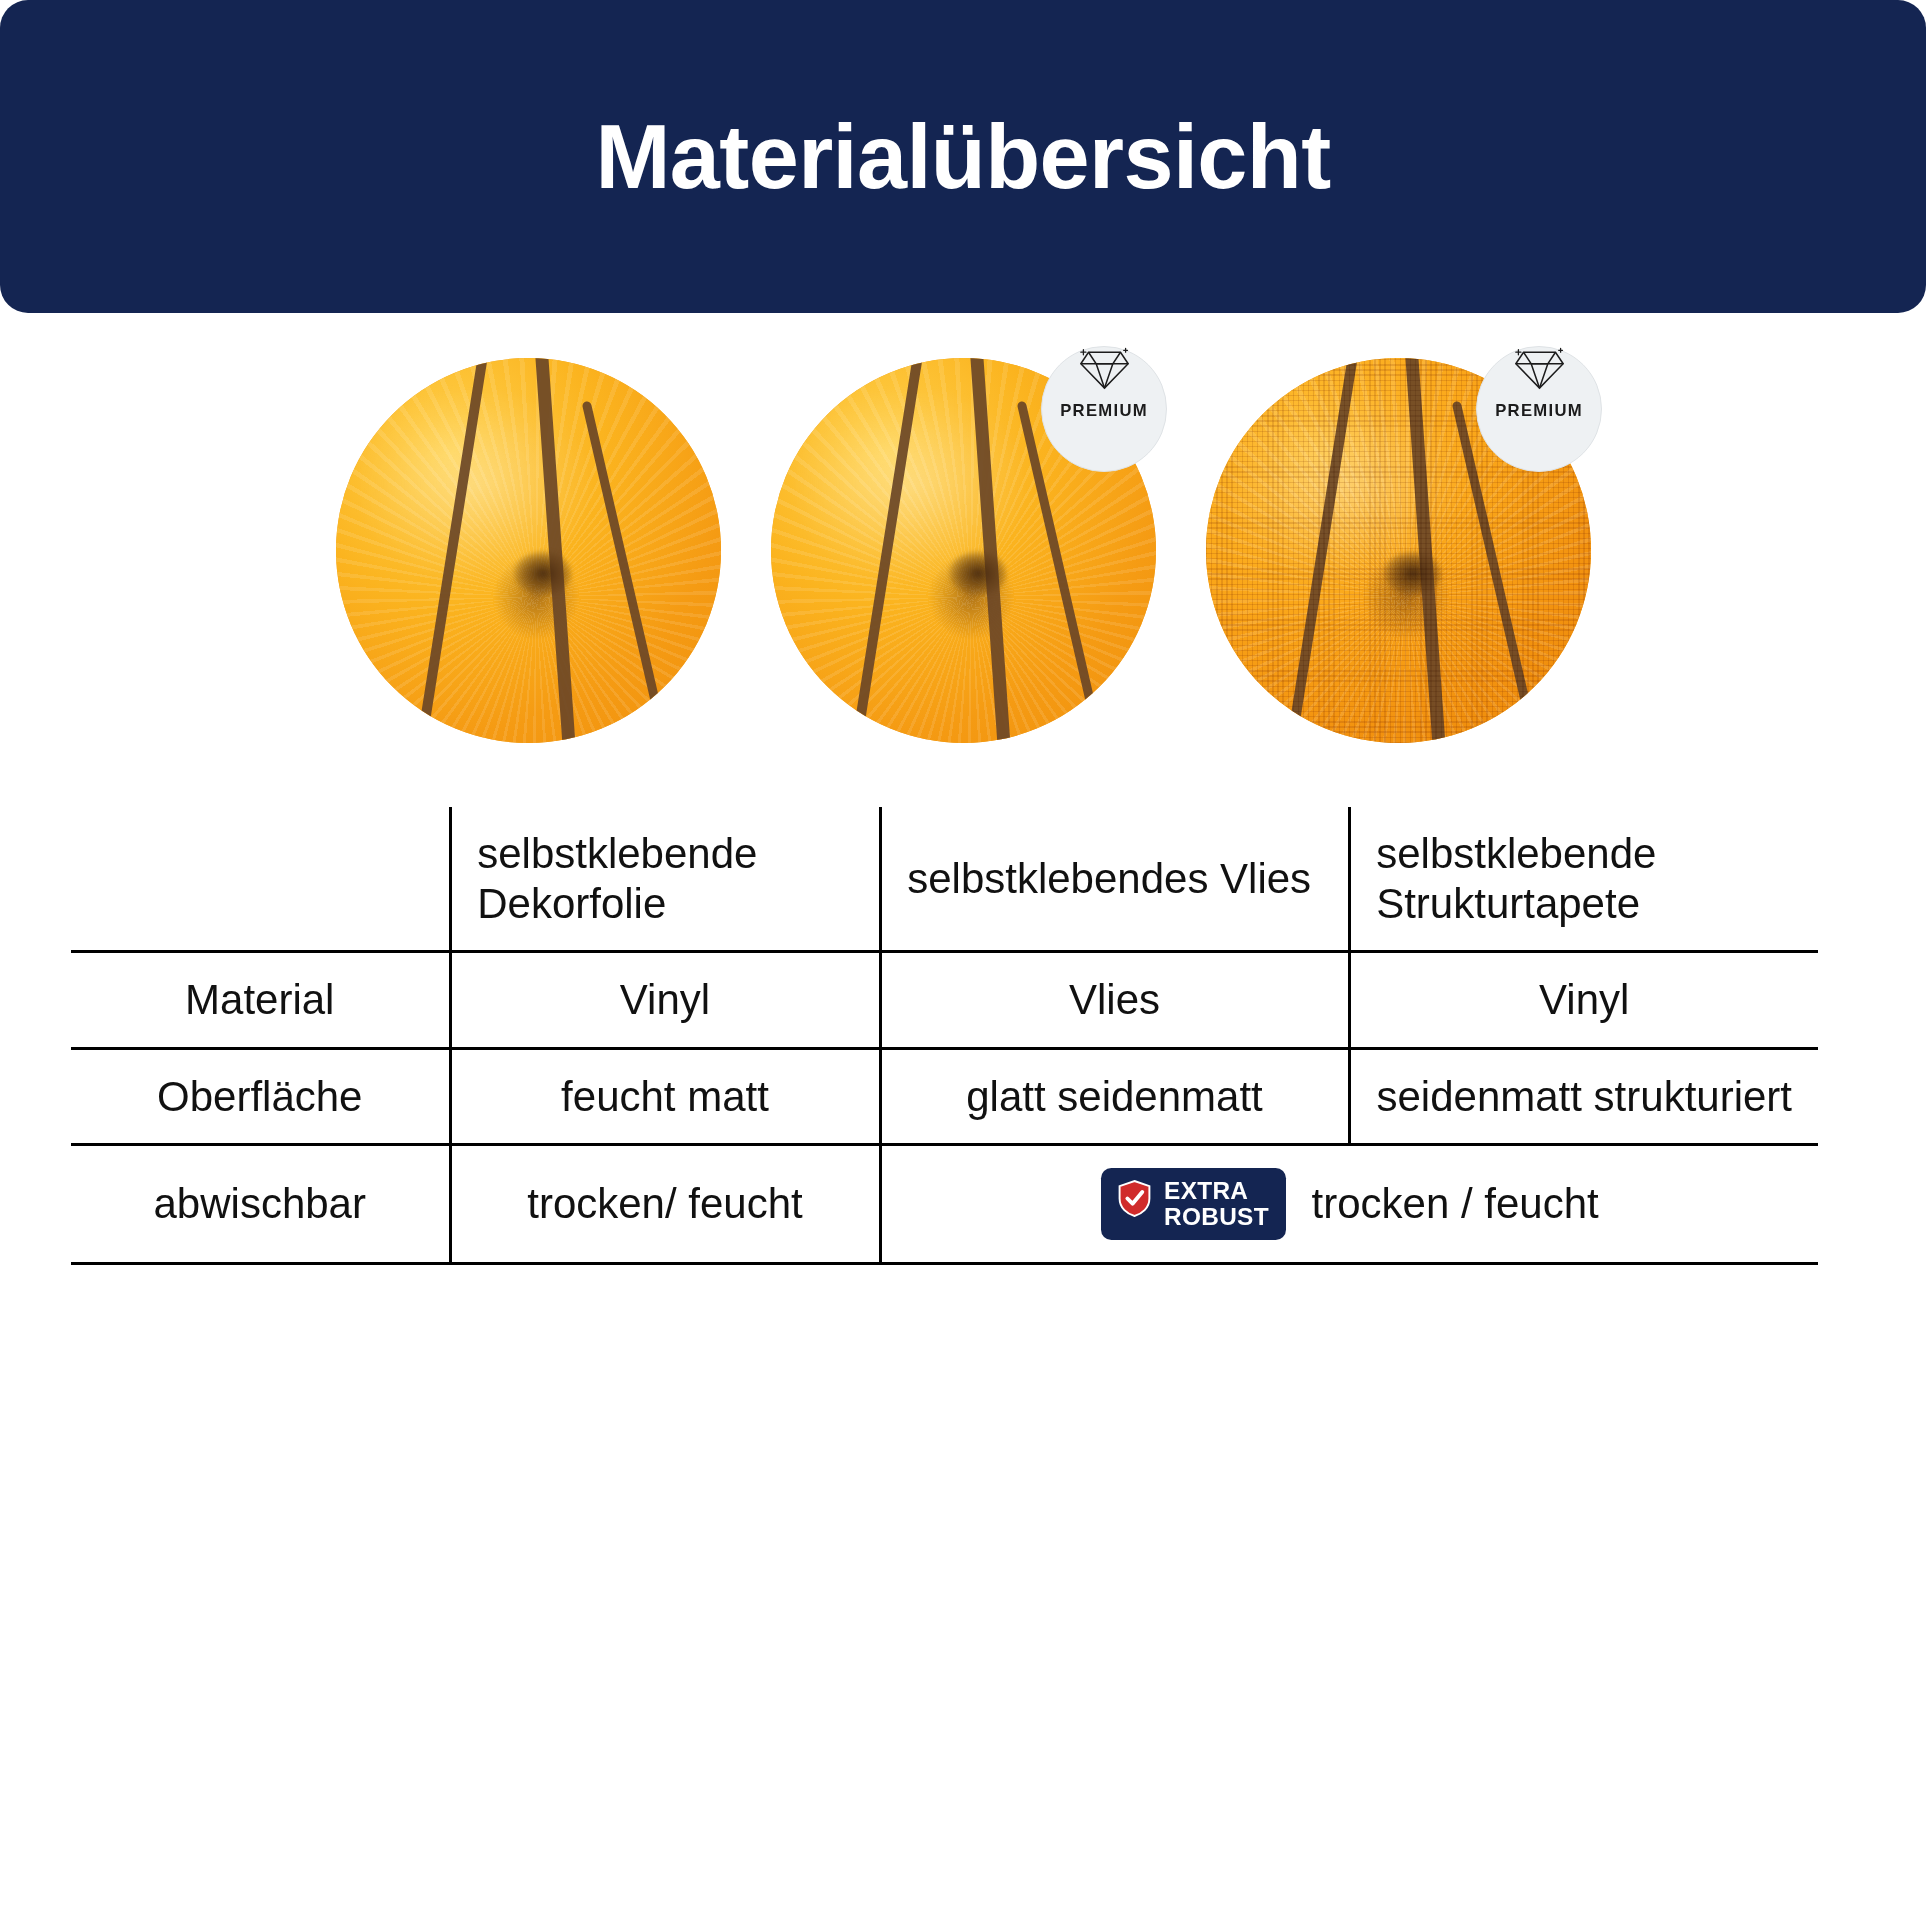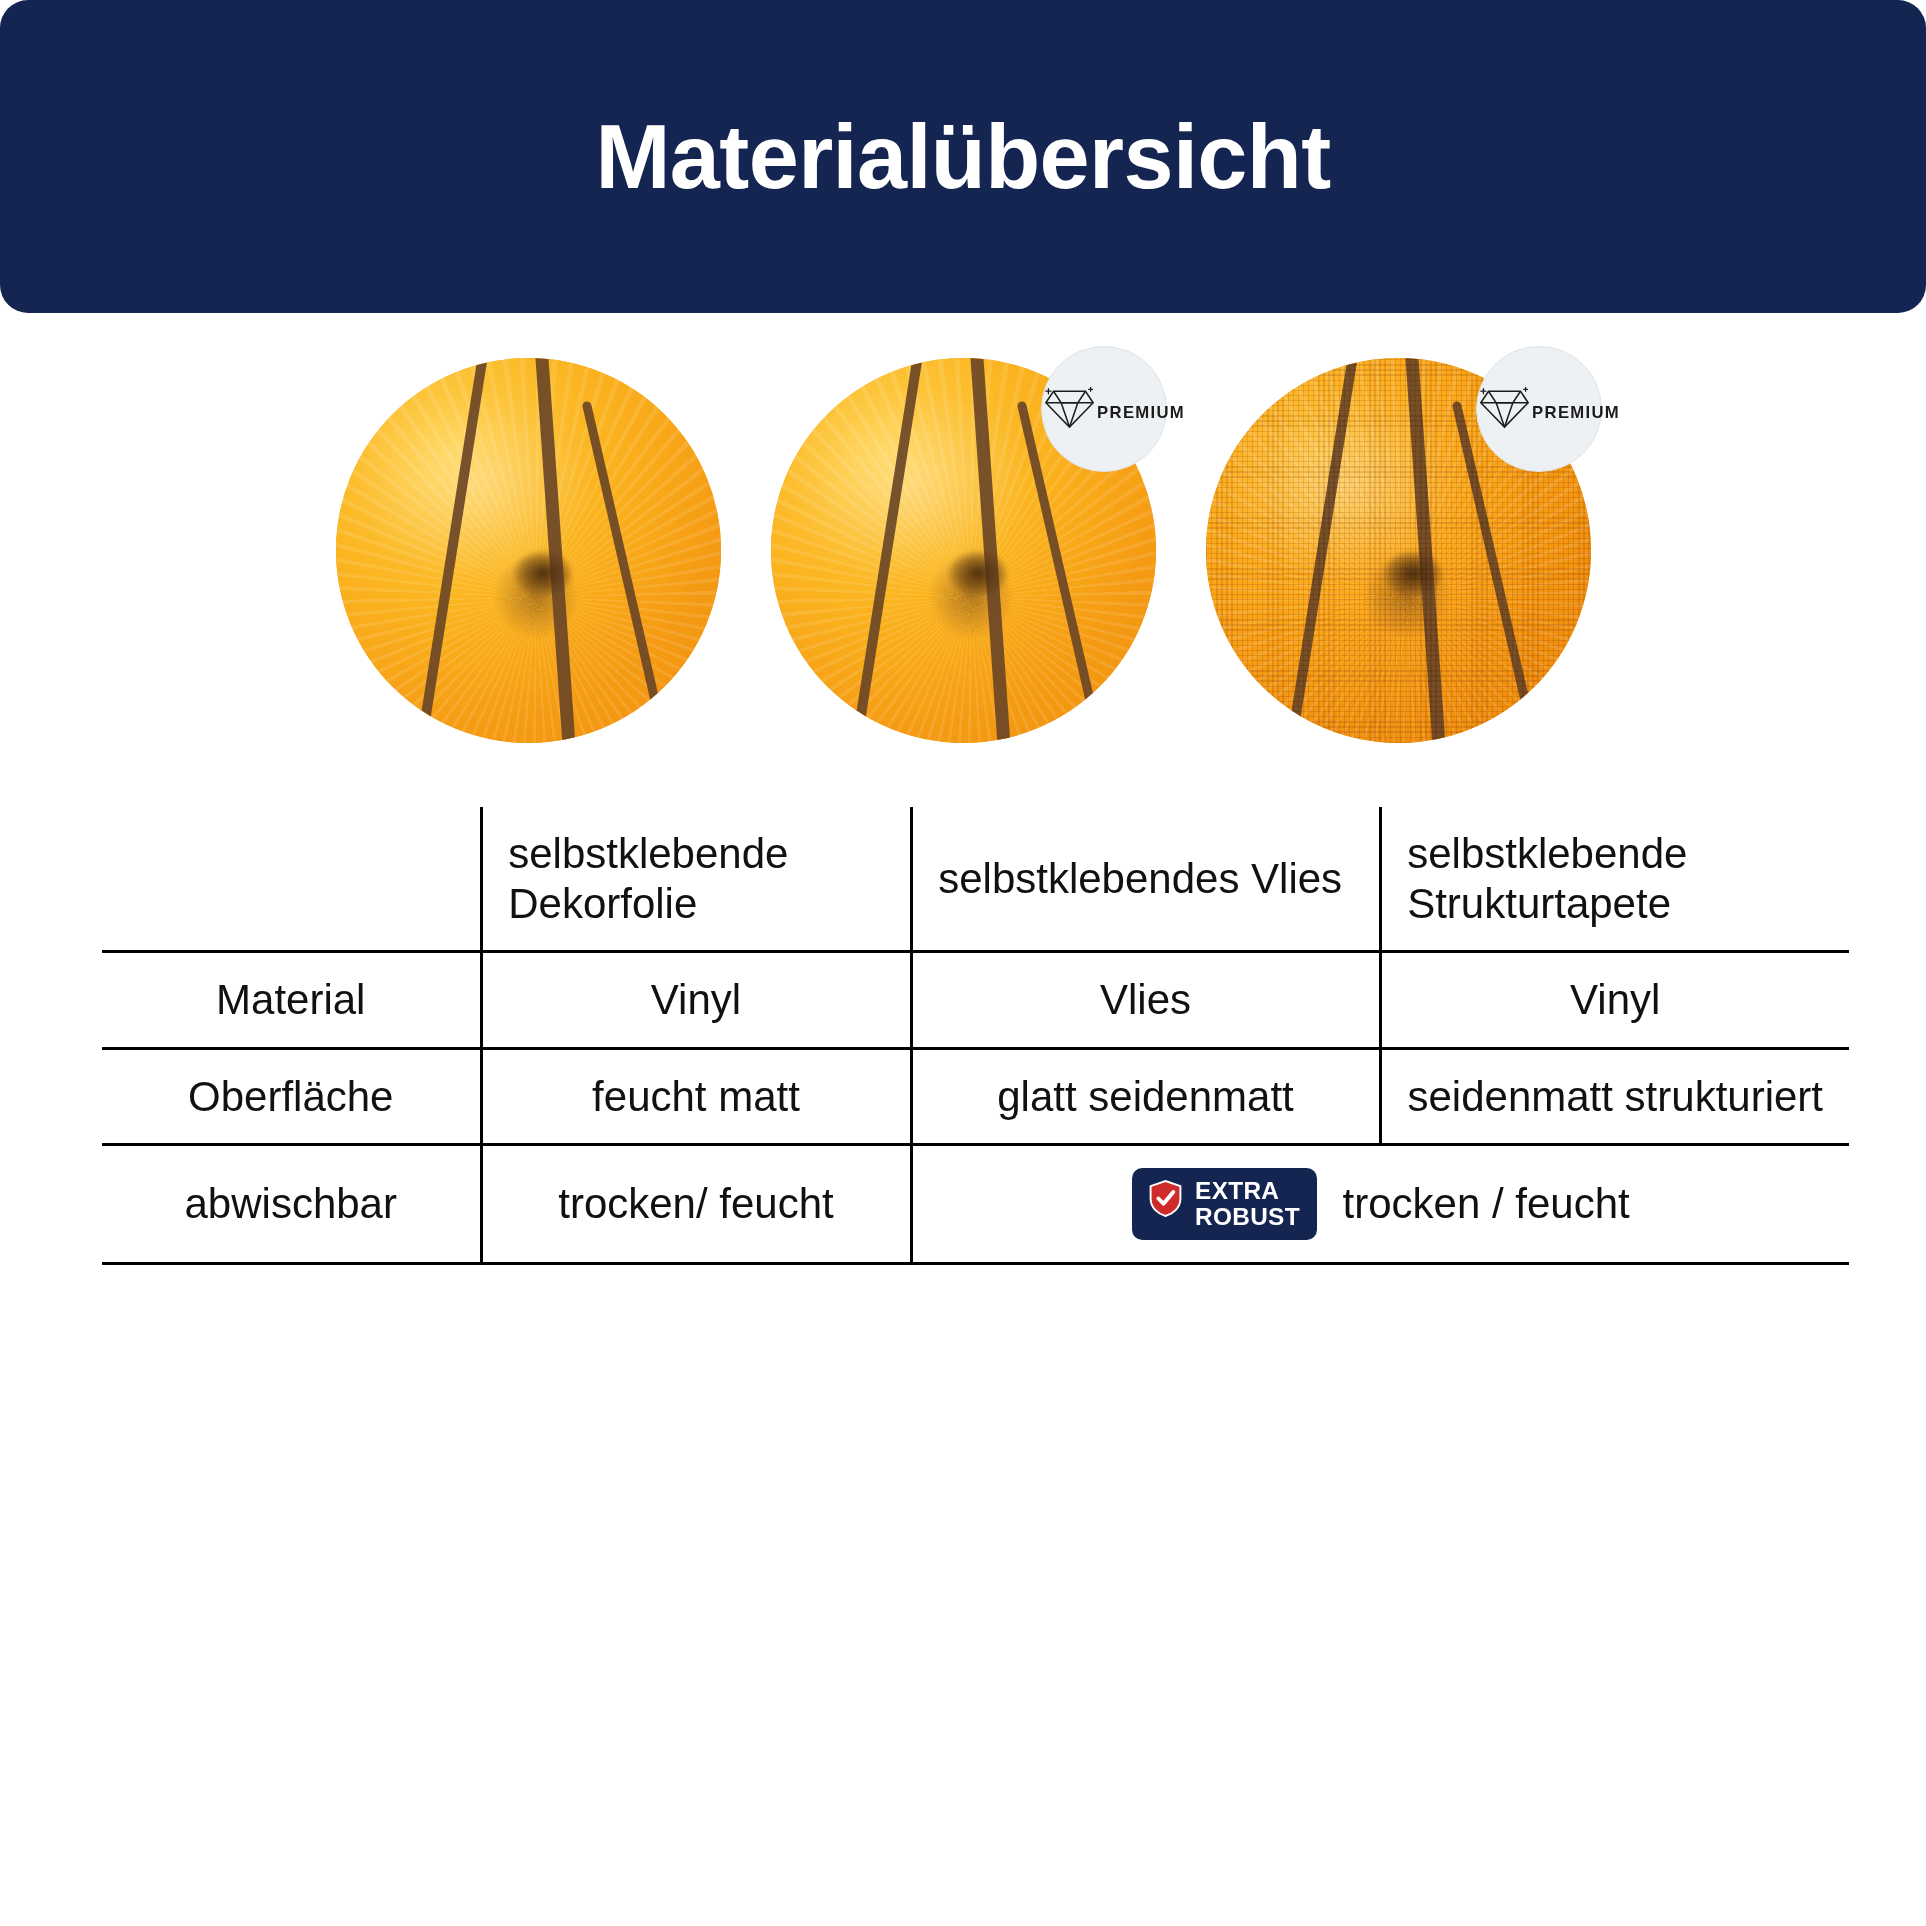--- a/index.html
+++ b/index.html
@@ -131,37 +131,37 @@
   .badge-premium {
     position: absolute;
     right: -11.6px;
     top: -11.6px;
     width: 126px;
     height: 126px;
     border-radius: 50%;
     background: #eef1f3;
     border: 1.3px solid #dfe3e6;
     display: flex;
-    flex-direction: row;
+    flex-direction: column;
     align-items: center;
     justify-content: flex-start;
     box-sizing: border-box;
   }
   .badge-premium .label {
     font-size: 16.7px;
     font-weight: bold;
     letter-spacing: 1.3px;
     color: #1c1c1c;
     margin-top: 6.4px;
   }
 
   
   .table-wrap {
     width: 100%;
-    padding: 0 102px;
+    padding: 0 71px;
     box-sizing: border-box;
     margin-top: 45px;
   }
   table.spec {
     width: 1746px;
     border-collapse: collapse;
     table-layout: fixed;
   }
   table.spec td {
     vertical-align: middle;

